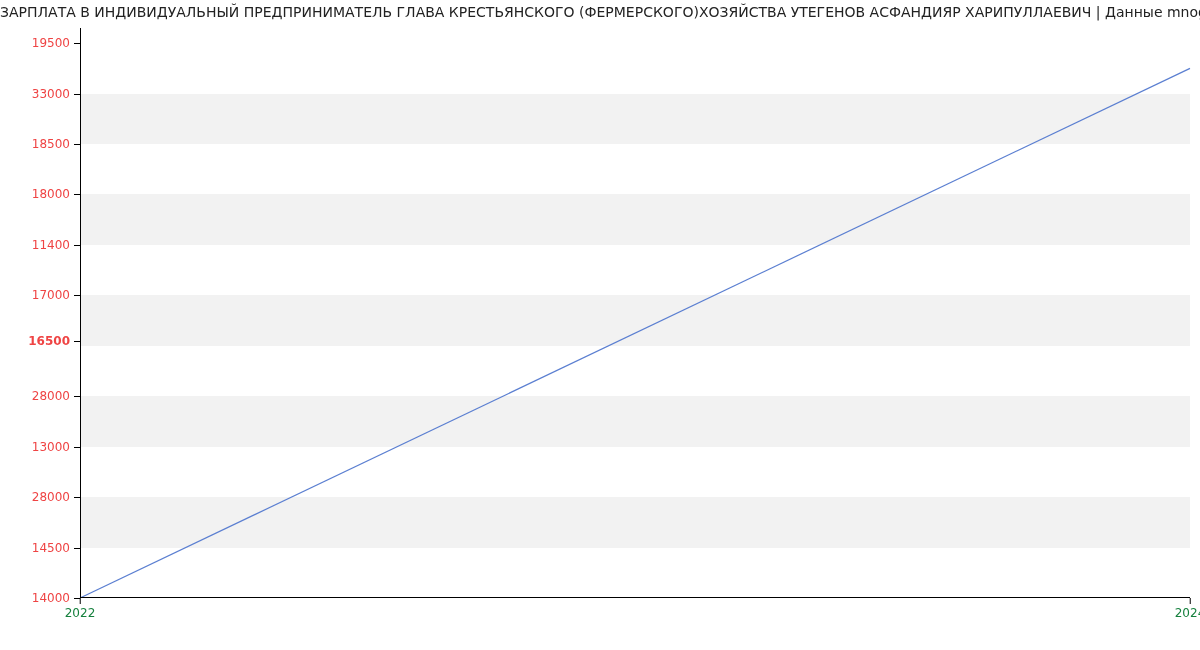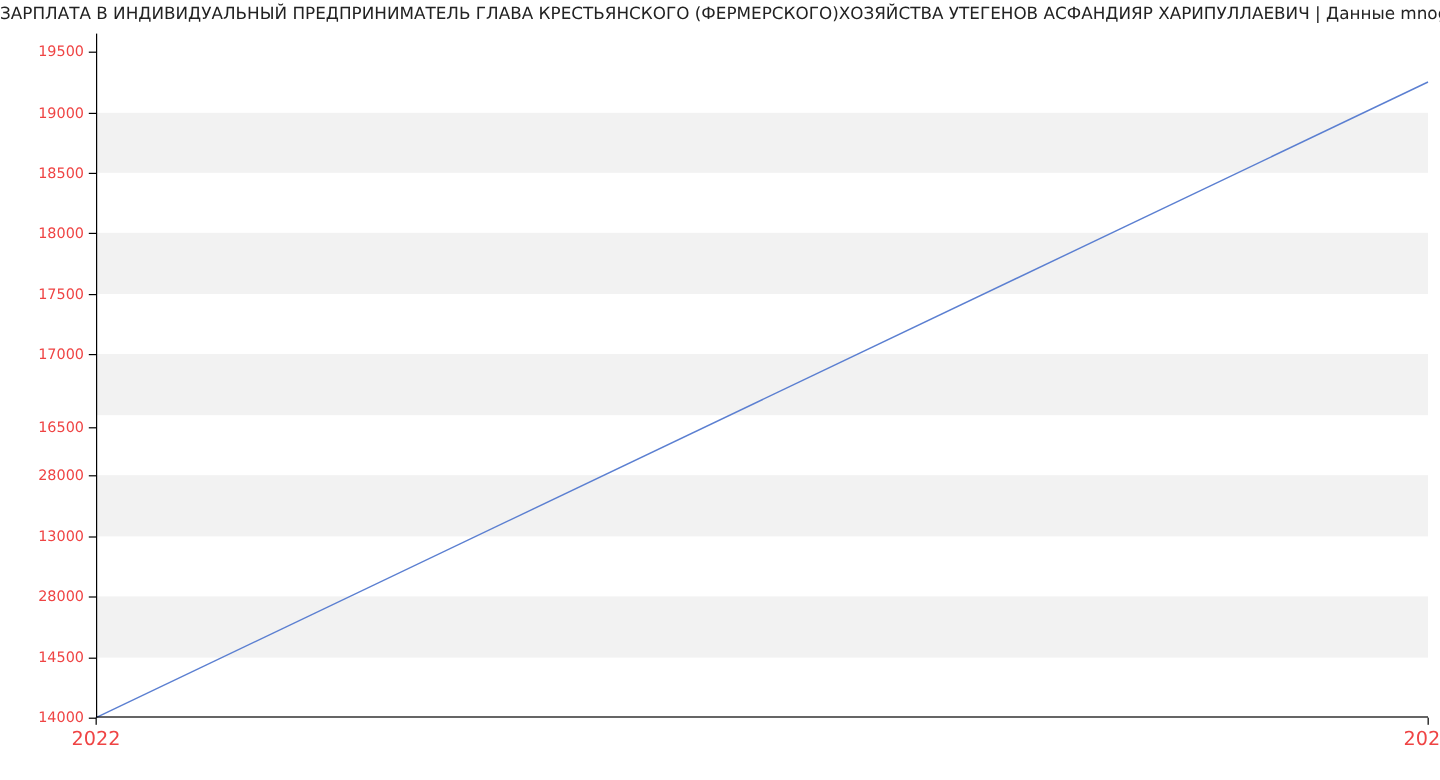--- a/index.html
+++ b/index.html
@@ -78,22 +78,22 @@
     top: 50%;
     width: 6px;
     height: 1px;
     background: #000;
   }
   .xtick {
     position: absolute;
     top: 100%;
     transform: translateX(-50%);
     padding-top: 8px;
-    font-size: 16px;
-    color: #ef4444;
+    font-size: 12px;
+    color: #15803d;
     white-space: nowrap;
   }
   .xtick::before {
     content: "";
     position: absolute;
     left: 50%;
     top: 0;
     width: 1px;
     height: 6px;
     background: #000;
@@ -125,24 +125,24 @@
         <polyline id="data-line" fill="none" stroke-width="1.2" points="0,570 1110,40.35398230088492" stroke="#5b7fd1"></polyline>
       </svg>
       <div class="axis-left"></div>
       <div class="axis-bottom"></div>
 
     <div class="ytick" style="top: 570px;">14000</div>
         <div class="ytick" style="top: 519.558px;">14500</div>
         <div class="ytick" style="top: 469.115px;">28000</div>
         <div class="ytick" style="top: 418.673px;">13000</div>
         <div class="ytick" style="top: 368.23px;">28000</div>
-        <div class="ytick" style="top: 328px;">16500</div>
+        <div class="ytick" style="top: 313px; font-weight: bold;">16500</div>
         <div class="ytick" style="top: 267.345px; margin-left: 24px;">17000</div>
-        <div class="ytick" style="top: 216.903px;">17500</div>
+        <div class="ytick" style="top: 216.903px;">11400</div>
         <div class="ytick" style="top: 166.46px;">18000</div>
         <div class="ytick" style="top: 116.018px;">18500</div>
-        <div class="ytick" style="top: 65.5752px;">19000</div>
+        <div class="ytick" style="top: 65.5752px;">33000</div>
         <div class="ytick" style="top: 15.1327px;">19500</div>
         <div class="xtick" style="left: 0px;">2022</div>
         <div class="xtick" style="left: 1110px;">2024</div>
       </div>
   </div>
 </div>
 
 </body></html>

